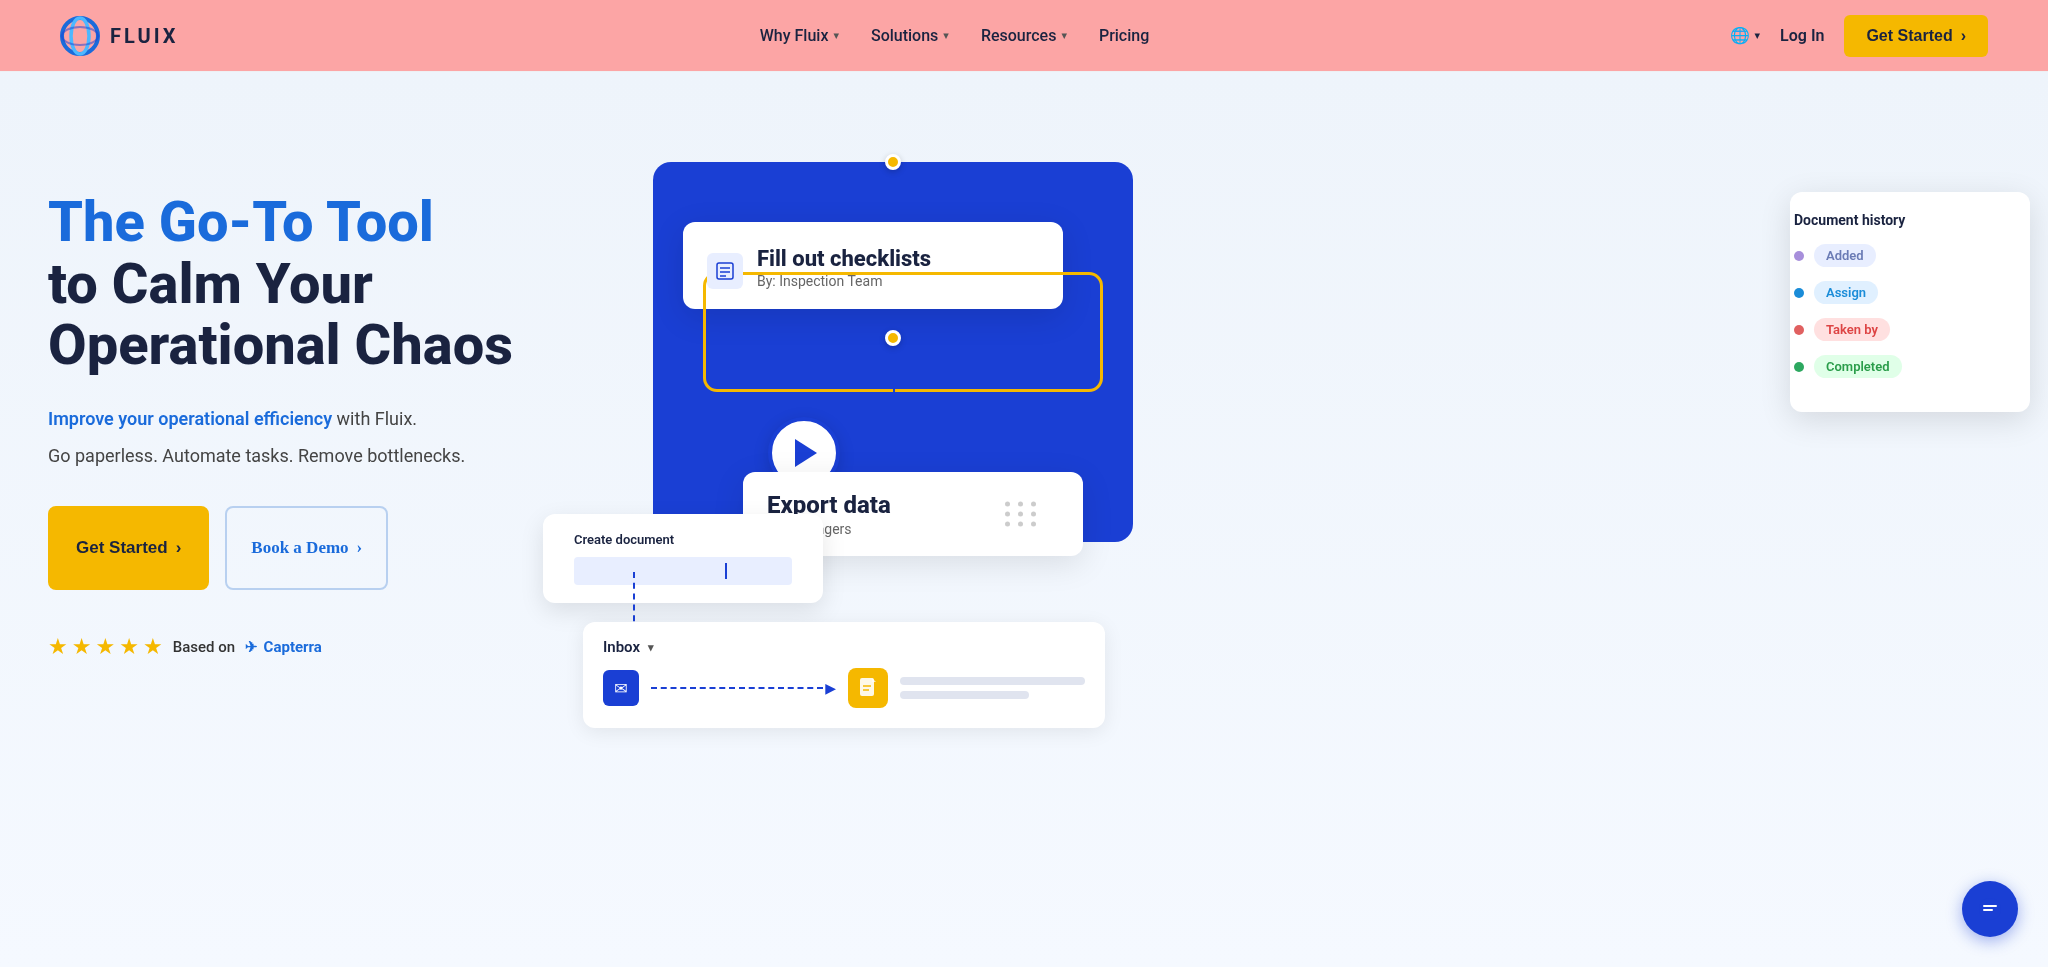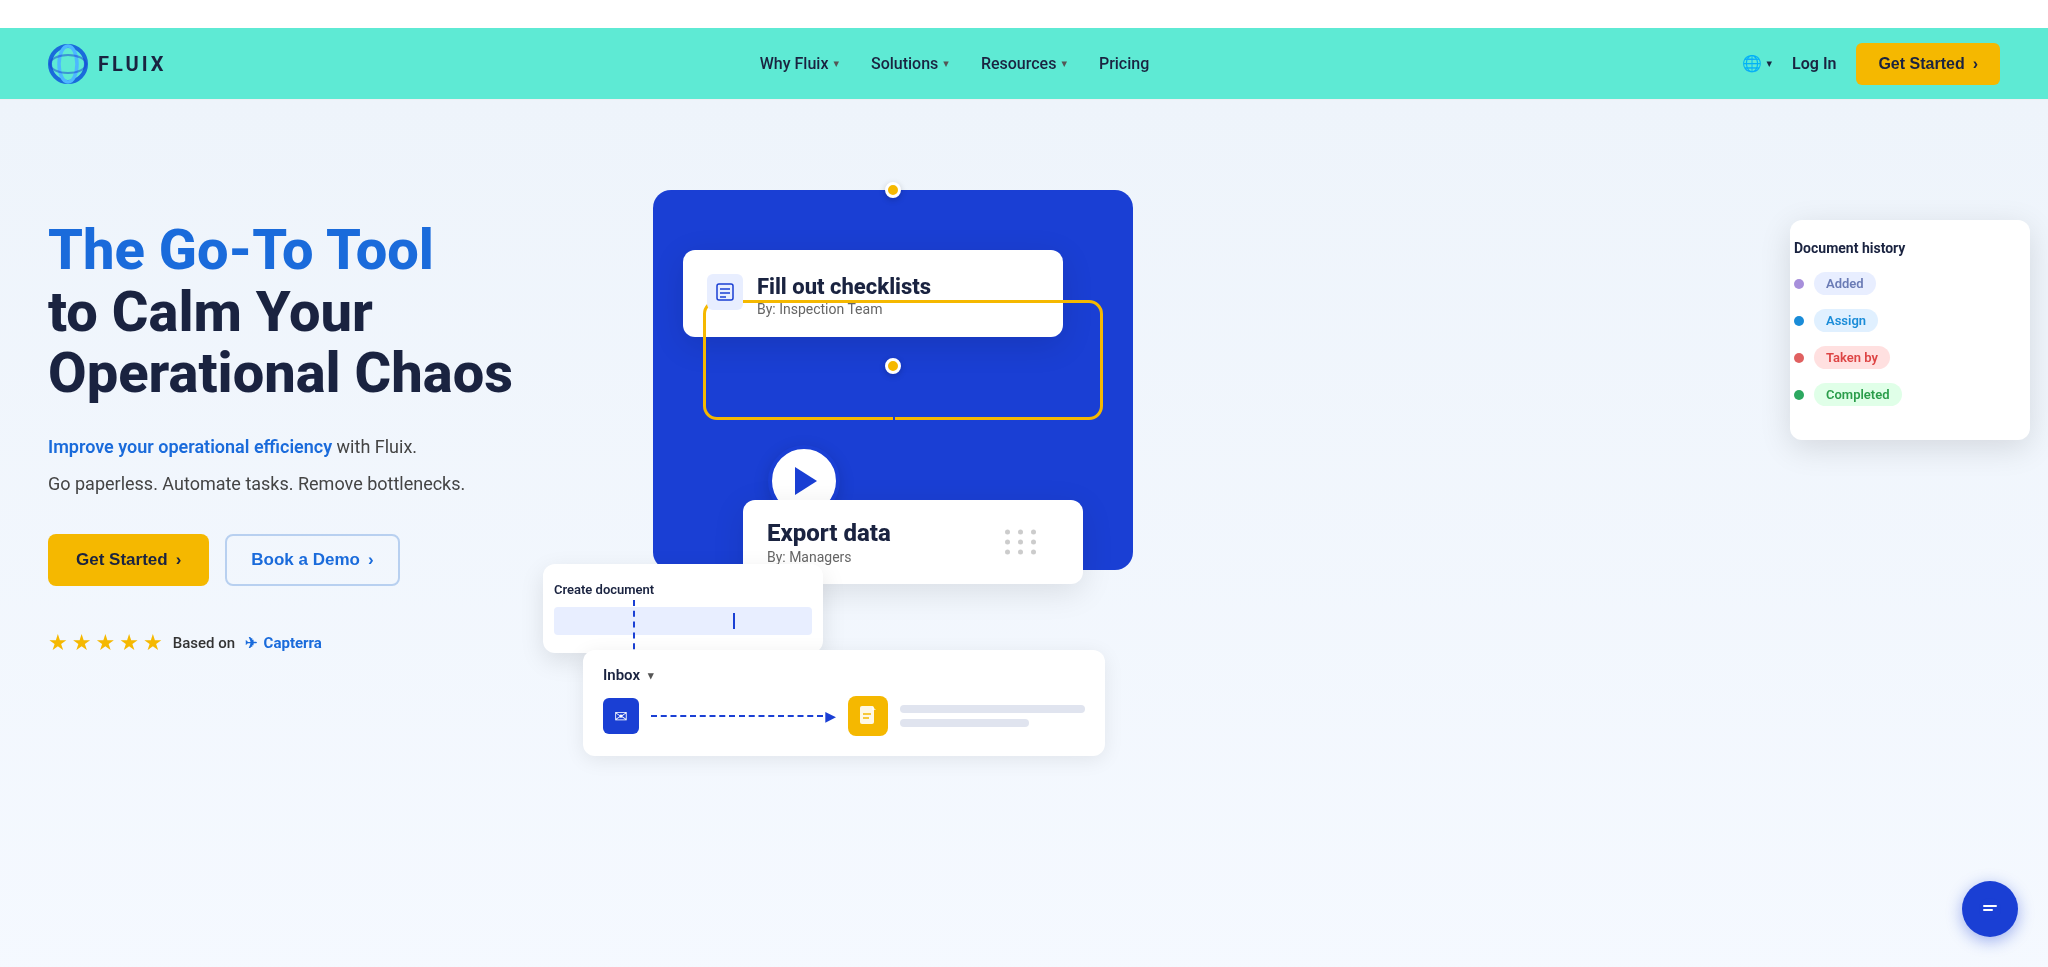--- a/index.html
+++ b/index.html
@@ -1,23 +1,23 @@
 <!DOCTYPE html>
 <html><head>
   <meta charset="utf-8">
   <style>
     *, *::before, *::after { box-sizing: border-box; margin: 0; padding: 0; }
     body { font-family: -apple-system, BlinkMacSystemFont, 'Segoe UI', Roboto, sans-serif; background: #fff; overflow-x: hidden; }
 
     
     .navbar {
       display: flex; align-items: center; justify-content: space-between;
-      padding: 0 48px; height: 72px; background: #5eead4;
+      padding: 0 60px; height: 72px; background: #fca5a5;
       border-bottom: 1px solid #eef0f3;
-      position: relative; z-index: 10; margin-top: 28px;
+      position: relative; z-index: 10;
     }
     .nav-logo { display: flex; align-items: center; gap: 10px; cursor: pointer; }
     .nav-logo-icon { width: 40px; height: 40px; }
     .nav-logo-text { font-size: 20px; font-weight: 700; letter-spacing: 3px; color: #1a2340; }
     .nav-links { display: flex; align-items: flex-end; gap: 32px; }
     .nav-link {
       display: flex; align-items: center; gap: 5px;
       font-size: 16px; color: #1a2340; text-decoration: none; cursor: pointer;
       font-weight: 500;
     }
@@ -46,22 +46,22 @@
     .hero-subtext { font-size: 18px; color: #444; line-height: 1.6; margin-bottom: 8px; }
     .hero-subtext .link { color: #1a6bdb; font-weight: 600; cursor: pointer; }
     .hero-buttons { display: flex; gap: 16px; margin-top: 36px; margin-bottom: 44px; }
     .btn-primary {
       background: #f5b800; color: #1a2340; border: none; border-radius: 8px;
       padding: 16px 28px; font-size: 17px; font-weight: 700; cursor: pointer;
       display: flex; align-items: center; gap: 8px;
     }
     .btn-secondary {
       background: transparent; color: #1a6bdb; border: 2px solid #b8d0f0; border-radius: 8px;
-      padding: 14px 24px; font-size: 17px; font-weight: 600; cursor: pointer;
-      display: flex; align-items: flex-start; gap: 8px;
+      padding: 30px 24px; font-size: 17px; font-weight: 600; cursor: pointer;
+      display: flex; align-items: flex-start; gap: 8px; font-family: Liberation Serif, serif;
     }
     .rating { display: flex; align-items: center; gap: 10px; }
     .stars { display: flex; gap: 4px; }
     .star { color: #f5b800; font-size: 22px; }
     .rating-text { font-size: 15px; color: #333; font-weight: 500; display: flex; align-items: center; gap: 6px; }
 
     
     .hero-visual {
       flex: 1;
       position: relative;
@@ -141,25 +141,25 @@
       position: absolute;
       right: 20px; top: 50%;
       transform: translateY(-50%);
       display: grid; grid-template-columns: repeat(3,8px); gap: 5px;
     }
     .dot-grid { width: 5px; height: 5px; background: #ccc; border-radius: 50%; }
 
     
     .create-doc-card {
       position: absolute;
-      top: 404px; left: -30px;
+      top: 382px; left: -30px;
       width: 280px;
       background: #fff;
       border-radius: 12px;
-      padding: 18px 11px;
+      padding: 18px 31px;
       box-shadow: 0 8px 24px rgba(0,0,0,0.1);
     }
     .create-doc-label { font-size: 13px; font-weight: 600; color: #1a2340; margin-bottom: 10px; }
     .create-doc-input {
       width: 100%;
       height: 28px;
       background: #e8eeff;
       border-radius: 4px;
       position: relative;
     }
@@ -339,21 +339,21 @@
 
   <div class="hero-visual">
 
     <div class="workflow-main">
 
       <div class="node-dot" style="top:-8px; left:50%; transform:translateX(-50%);"></div>
 
       <div class="workflow-card-inner">
 
         <div class="workflow-border-highlight"></div>
-        <div style="display:flex; align-items:flex-start; position:relative; z-index:2;">
+        <div style="display:flex; align-items:flex-end; position:relative; z-index:2;">
           <div class="workflow-card-icon">
             <svg width="20" height="20" viewBox="0 0 20 20" fill="none">
               <rect x="2" y="2" width="16" height="16" rx="2" stroke="#1a3fd4" stroke-width="1.5" fill="#e8eeff"></rect>
               <line x1="5" y1="7" x2="15" y2="7" stroke="#1a3fd4" stroke-width="1.5"></line>
               <line x1="5" y1="11" x2="15" y2="11" stroke="#1a3fd4" stroke-width="1.5"></line>
               <line x1="5" y1="15" x2="11" y2="15" stroke="#1a3fd4" stroke-width="1.5"></line>
             </svg>
           </div>
           <div>
             <div class="workflow-card-title">Fill out checklists</div>

